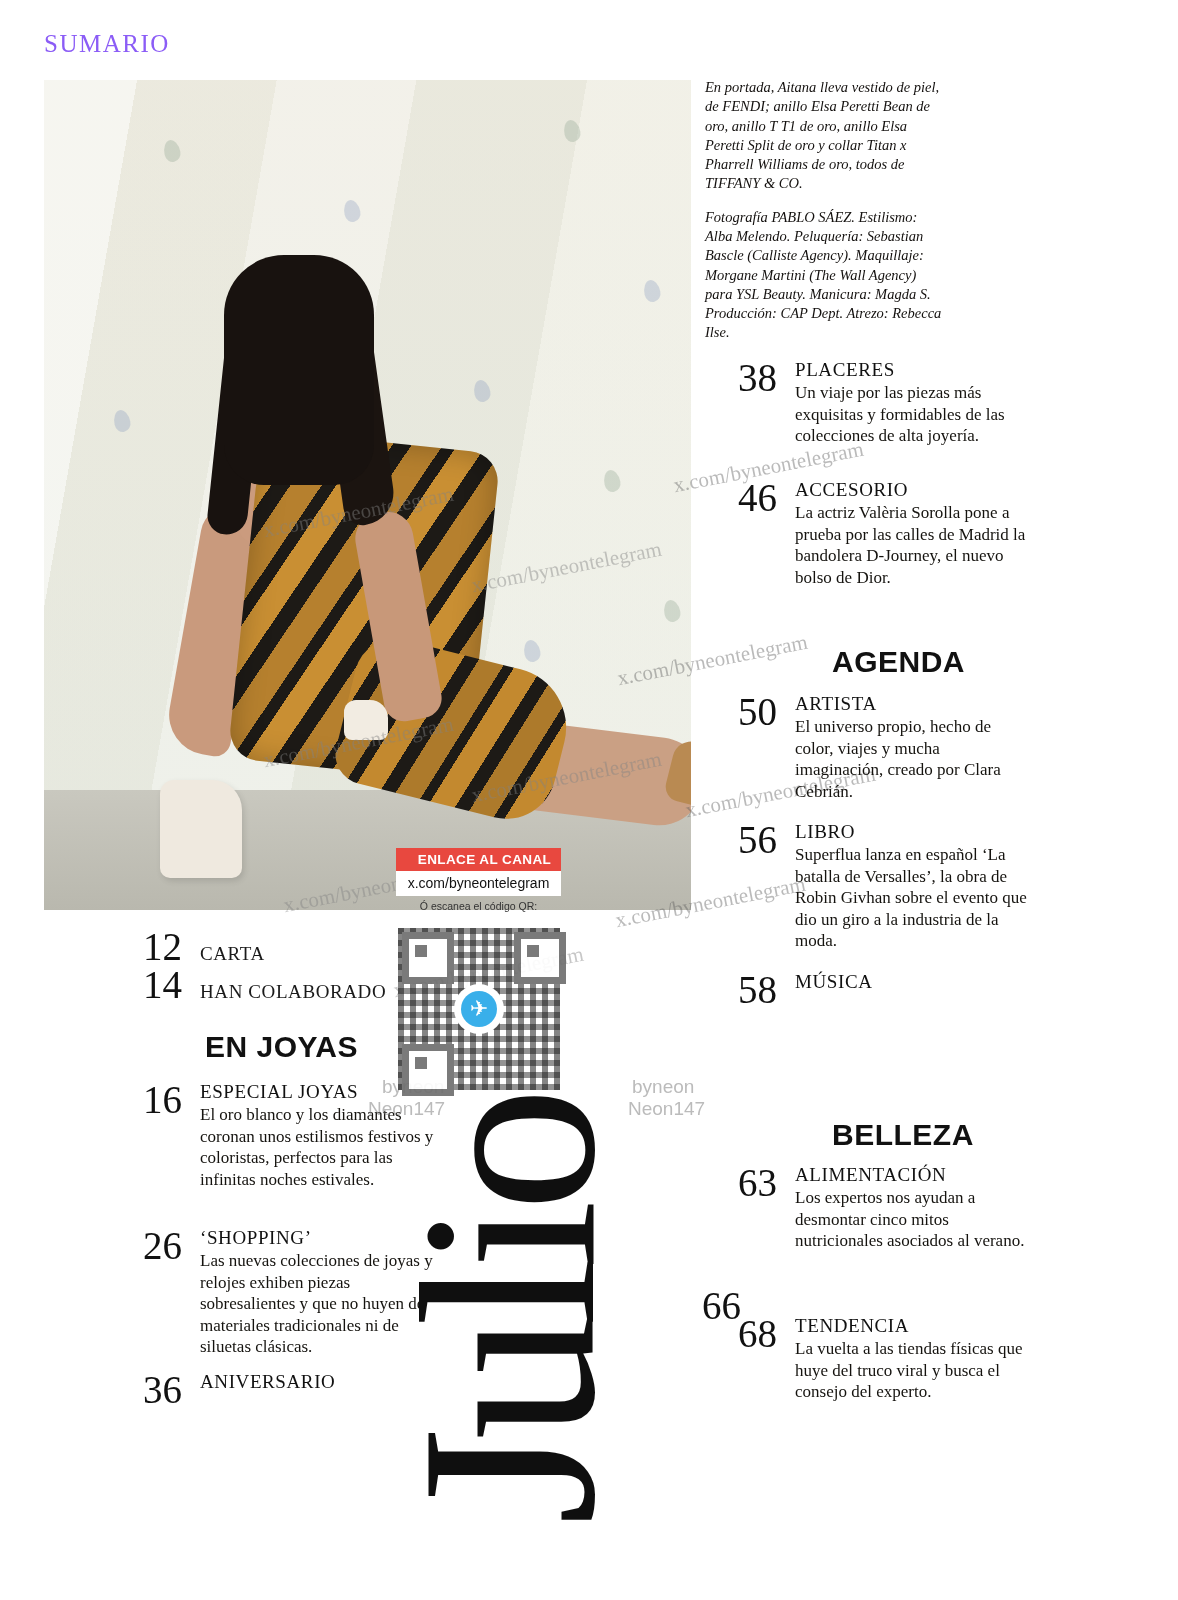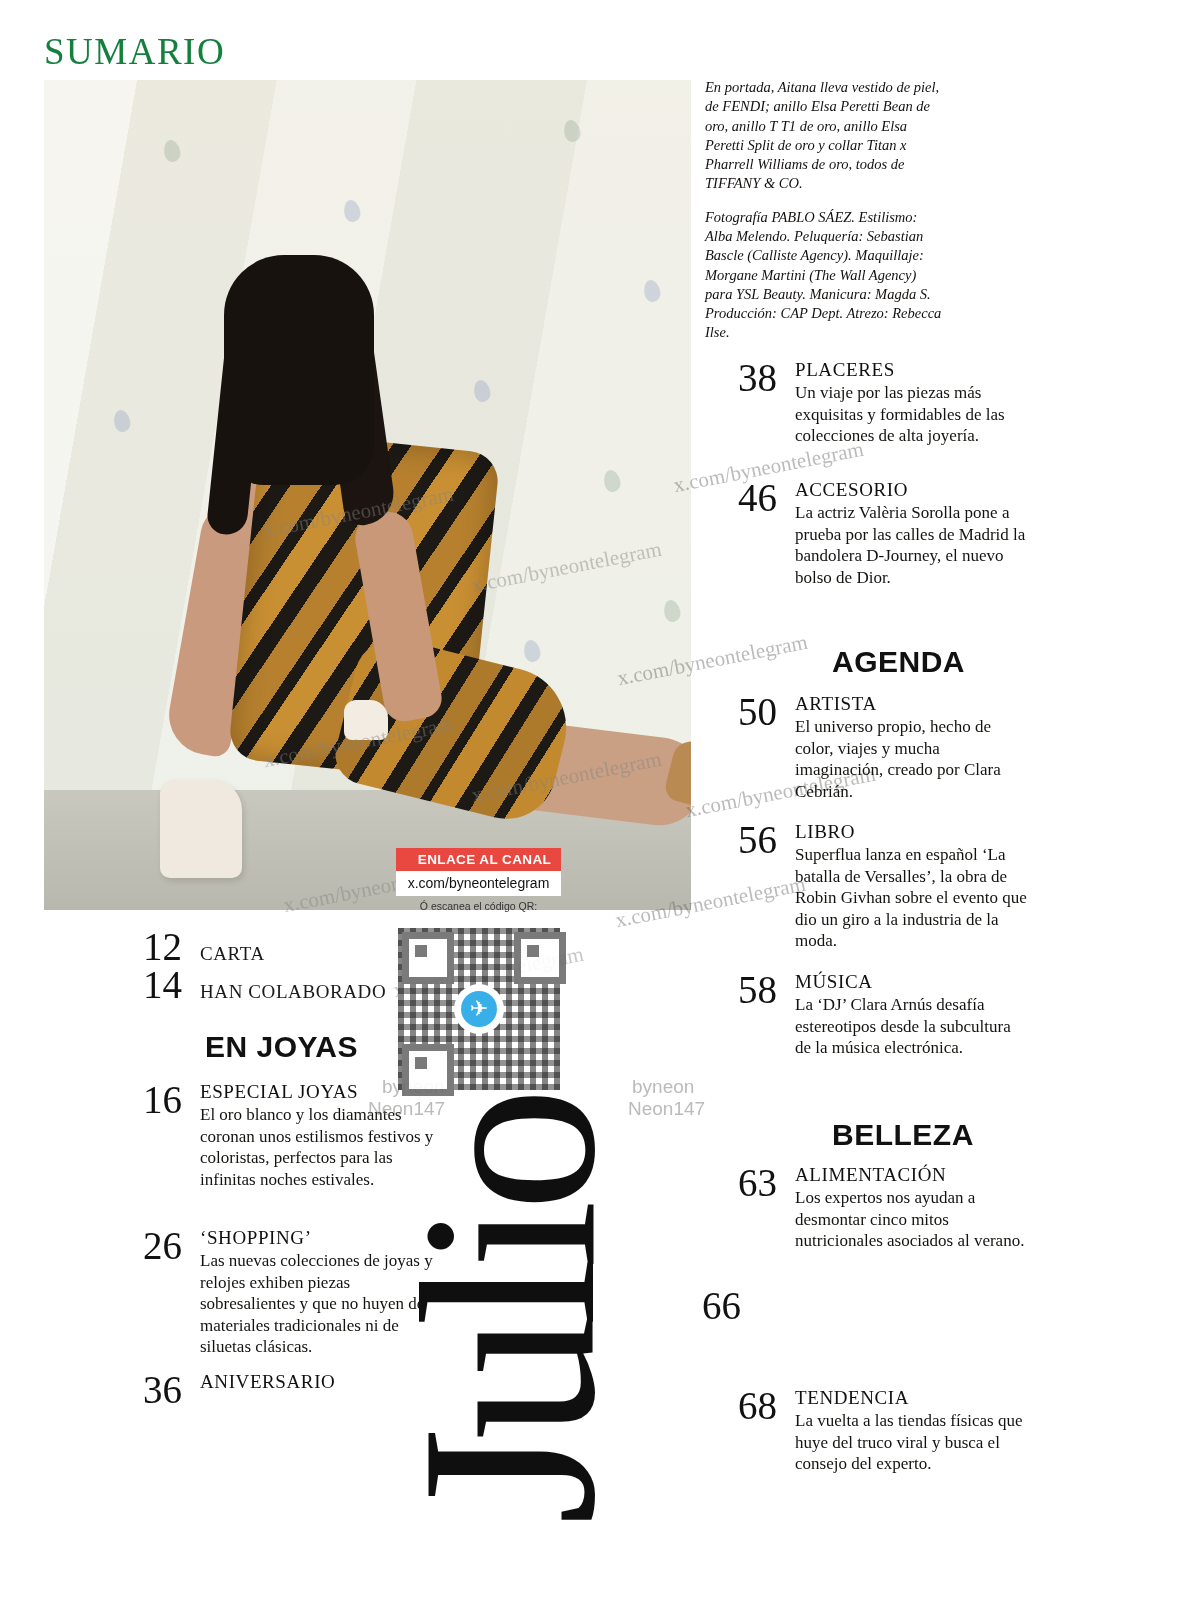--- a/index.html
+++ b/index.html
@@ -15,23 +15,23 @@
     color: #1a1a1a;
     overflow: hidden;
   }
 
   
   .sumario-title {
     position: absolute;
     left: 44px;
     top: 30px;
     font-family: "Liberation Serif", serif;
-    font-size: 37px;
+    font-size: 25px;
     letter-spacing: 1.5px;
-    color: #15803d;
+    color: #8b5cf6;
   }
 
   
   .cover-photo {
     position: absolute;
     left: 44px;
     top: 80px;
     width: 647px;
     height: 830px;
     overflow: hidden;
@@ -458,39 +458,38 @@
   <div class="body">
     <div class="head">LIBRO</div>
     <div class="desc">Superflua lanza en español ‘La batalla de Versalles’, la obra de Robin Givhan sobre el evento que dio un giro a la industria de la moda.</div>
   </div>
 </div>
 
 <div class="entry" style="left:705px; top:972px; width:322px;">
   <div class="num">58</div>
   <div class="body">
     <div class="head">MÚSICA</div>
-    <div class="desc">La ‘DJ’ Clara Arnús desafía estereotipos desde la subcultura de la música electrónica.</div>
   </div>
 </div>
 
 <div class="section-head" style="left:832px; top:1118px;">BELLEZA</div>
 
 <div class="entry" style="left:705px; top:1165px; width:322px;">
   <div class="num">63</div>
   <div class="body">
     <div class="head">ALIMENTACIÓN</div>
     <div class="desc">Los expertos nos ayudan a desmontar cinco mitos nutricionales asociados al verano.</div>
   </div>
 </div>
 
 <div class="entry" style="left:669px; top:1288px; width:322px;">
   <div class="num">66</div>
 </div>
 
-<div class="entry" style="left:705px; top:1388px; width:322px;">
+<div class="entry" style="left:705px; top:1316px; width:322px;">
   <div class="num">68</div>
   <div class="body">
     <div class="head">TENDENCIA</div>
     <div class="desc">La vuelta a las tiendas físicas que huye del truco viral y busca el consejo del experto.</div>
   </div>
 </div>
 
 <div class="plain-entry" style="left:110px; top:924px; width:320px;">
   <div class="num">12</div>
   <div class="head">CARTA</div>

